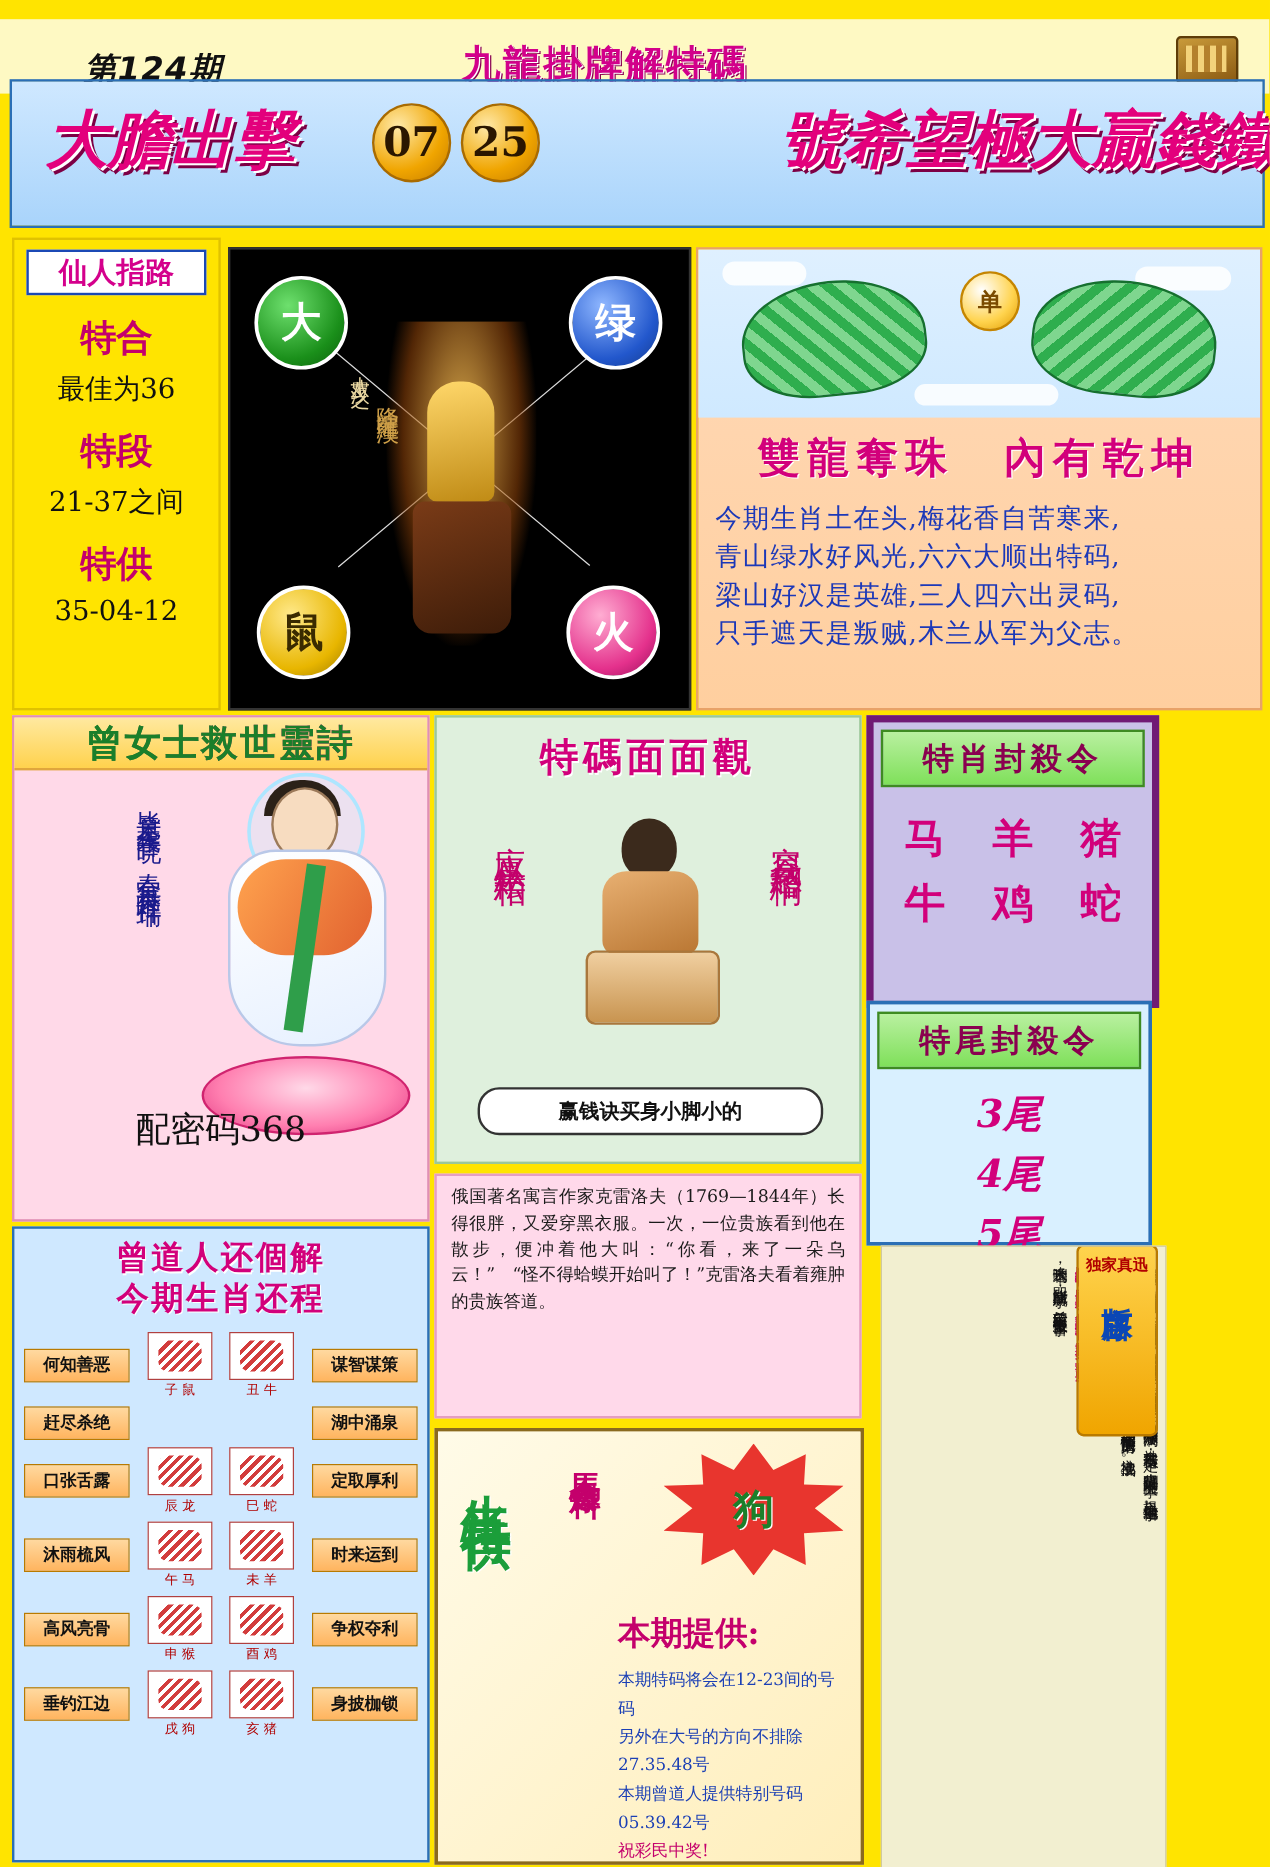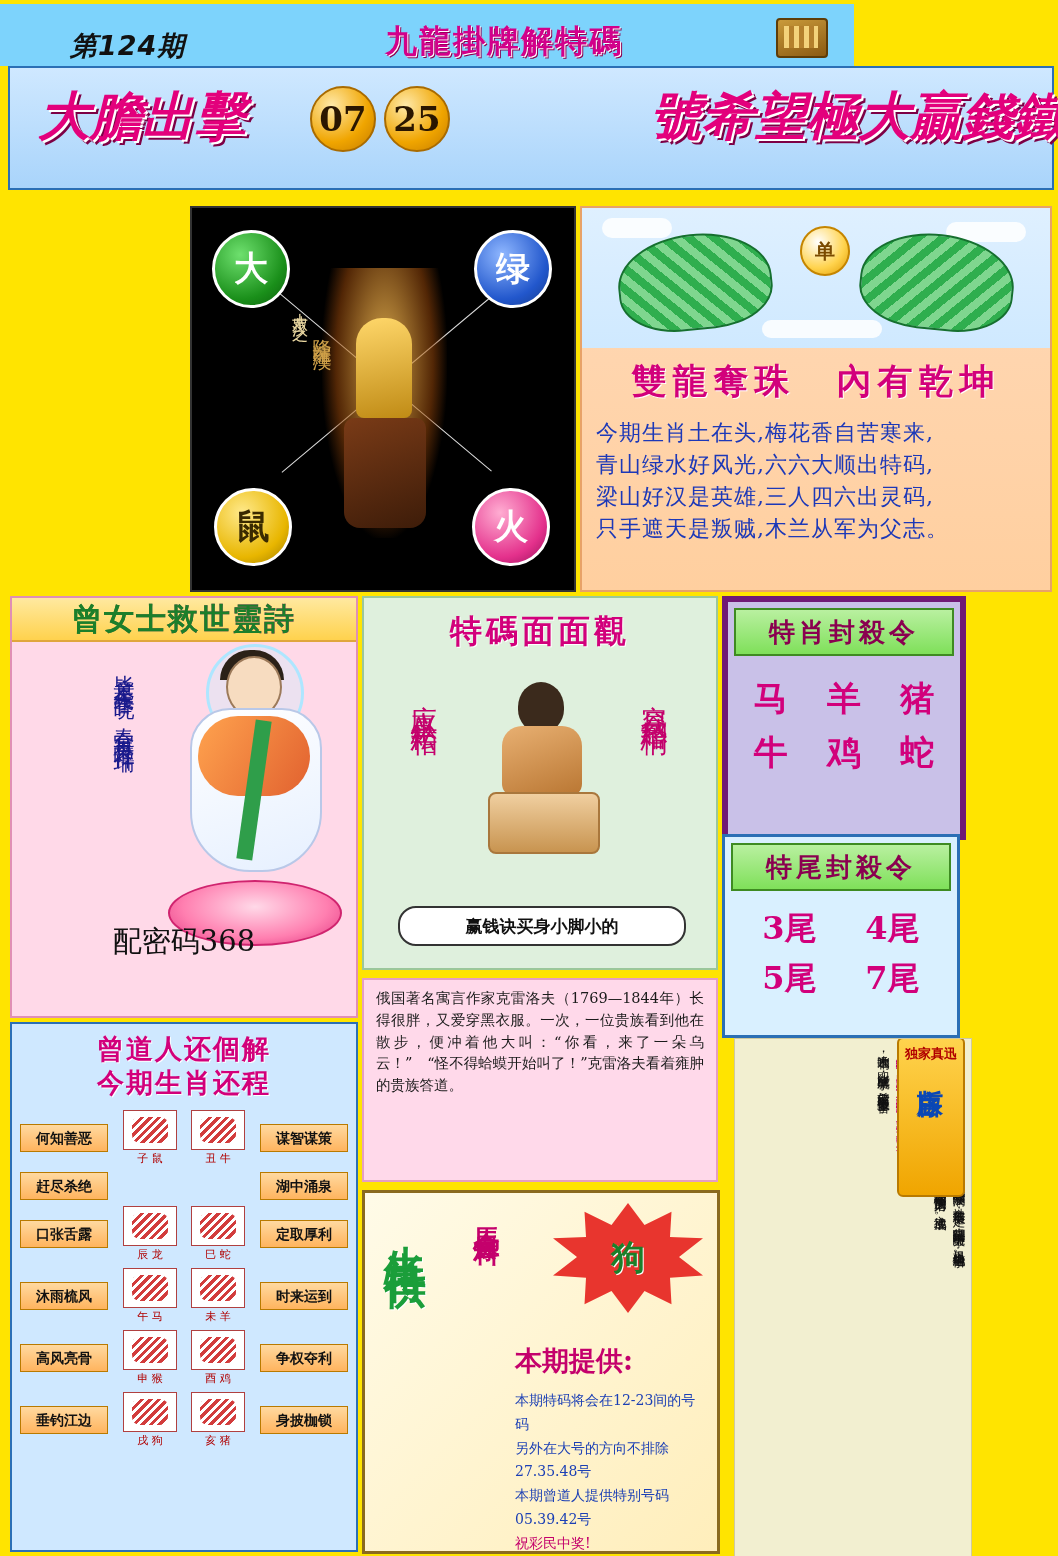--- a/index.html
+++ b/index.html
@@ -5,21 +5,21 @@
   html,body{margin:0;padding:0;}
   body{
     width:1058px;height:1556px;
     background:#ffe800;
     font-family:"DejaVu Sans","Liberation Sans",sans-serif;
     position:relative;overflow:hidden;
   }
   .page{position:relative;width:1058px;height:1556px;background:#ffe400;}
 
   
-  .topbar{position:absolute;left:0;top:4px;width:854px;height:62px;background:#7dd3fc;}
+  .topbar{position:absolute;left:0;top:16px;width:1058px;height:62px;background:#fef9c3;}
   .issue{position:absolute;left:70px;top:24px;font-size:27px;font-weight:bold;font-style:italic;color:#111;letter-spacing:1px;}
   .site-title{position:absolute;left:385px;top:16px;font-size:32px;font-weight:bold;color:#d2008a;
     font-family:"DejaVu Serif","Liberation Serif",serif;letter-spacing:2px;
     text-shadow:1px 1px 0 #fff,2px 2px 0 #8a0050;}
   .top-logo{position:absolute;right:26px;top:14px;width:48px;height:36px;
     background:linear-gradient(160deg,#c99a3a,#8b5a12);border:2px solid #5e3c07;border-radius:4px;}
   .top-logo:after{content:"";position:absolute;left:6px;top:6px;width:34px;height:22px;
     background:repeating-linear-gradient(90deg,#f3d27a 0 5px,#b4802c 5px 10px);}
 
   
@@ -133,21 +133,21 @@
   .kb-title{height:44px;margin:6px;background:linear-gradient(#b9f0a0,#7fe05a);border:2px solid #3e8b22;
     display:flex;align-items:center;justify-content:center;font-size:26px;font-weight:bold;color:#8a0050;
     font-family:"DejaVu Serif",serif;letter-spacing:4px;}
   .kb-grid{display:grid;grid-template-columns:repeat(3,1fr);gap:8px;padding:14px 10px 0;}
   .kb-grid div{text-align:center;font-size:34px;font-weight:bold;color:#d2007b;font-family:"DejaVu Serif",serif;}
 
   .tailbox{position:absolute;left:722px;top:834px;width:232px;height:198px;background:#d9f0ff;border:3px solid #2b6fb5;}
   .tb-title{height:44px;margin:6px;background:linear-gradient(#b9f0a0,#7fe05a);border:2px solid #3e8b22;
     display:flex;align-items:center;justify-content:center;font-size:26px;font-weight:bold;color:#8a0050;
     font-family:"DejaVu Serif",serif;letter-spacing:4px;}
-  .tb-grid{display:grid;grid-template-columns:repeat(2,1fr);gap:6px;padding:10px 16px 0;}
+  .tb-grid{display:grid;grid-template-columns:repeat(1,1fr);gap:6px;padding:10px 16px 0;font-style:italic;}
   .tb-grid div{text-align:center;font-size:32px;font-weight:bold;color:#d2007b;font-family:"DejaVu Serif",serif;}
 
   
   .vcol{position:absolute;left:734px;top:1038px;width:228px;height:510px;background:#f2efd0;border:1px solid #cfc9a0;
     padding:6px 4px;overflow:hidden;}
   .vcol-inner{display:flex;flex-direction:row-reverse;gap:2px;height:100%;}
   .vcol-inner p{writing-mode:vertical-rl;font-size:12.5px;line-height:1.35;color:#111;margin:0;
     font-family:"DejaVu Serif",serif;letter-spacing:1px;max-height:100%;}
   .vcol-inner p.hl{color:#c4006c;font-weight:bold;}
   .badge{position:absolute;right:6px;top:-2px;width:64px;height:150px;background:linear-gradient(#ffd34d,#f0a500);
@@ -205,20 +205,29 @@
     <div class="hl-inner">
       <div class="hl-txt hl-a">大膽出擊</div>
       <div class="hl-num">
         <div class="ball">07</div>
         <div class="ball">25</div>
       </div>
       <div class="hl-txt hl-b">號希望極大贏錢鐵定</div>
     </div>
   </div>
 
+  <div class="infobox">
+    <div class="ib-title">仙人指路</div>
+    <div class="ib-k">特合</div>
+    <div class="ib-v">最佳为36</div>
+    <div class="ib-k">特段</div>
+    <div class="ib-v">21-37之间</div>
+    <div class="ib-k">特供</div>
+    <div class="ib-v">35-04-12</div>
+  </div>
 
   <div class="picbox">
     <div class="pb-line" style="left:70px;top:70px;width:300px;transform:rotate(40deg);"></div>
     <div class="pb-line" style="left:320px;top:72px;width:300px;transform:rotate(140deg);"></div>
     <div class="pb-idol"></div>
     <div class="pb-vtext">十八罗汉之</div>
     <div class="pb-vtext2">降龍羅漢</div>
     <div class="pb-circle pb-tl">大</div>
     <div class="pb-circle pb-tr">绿</div>
     <div class="pb-circle pb-bl">鼠</div>

